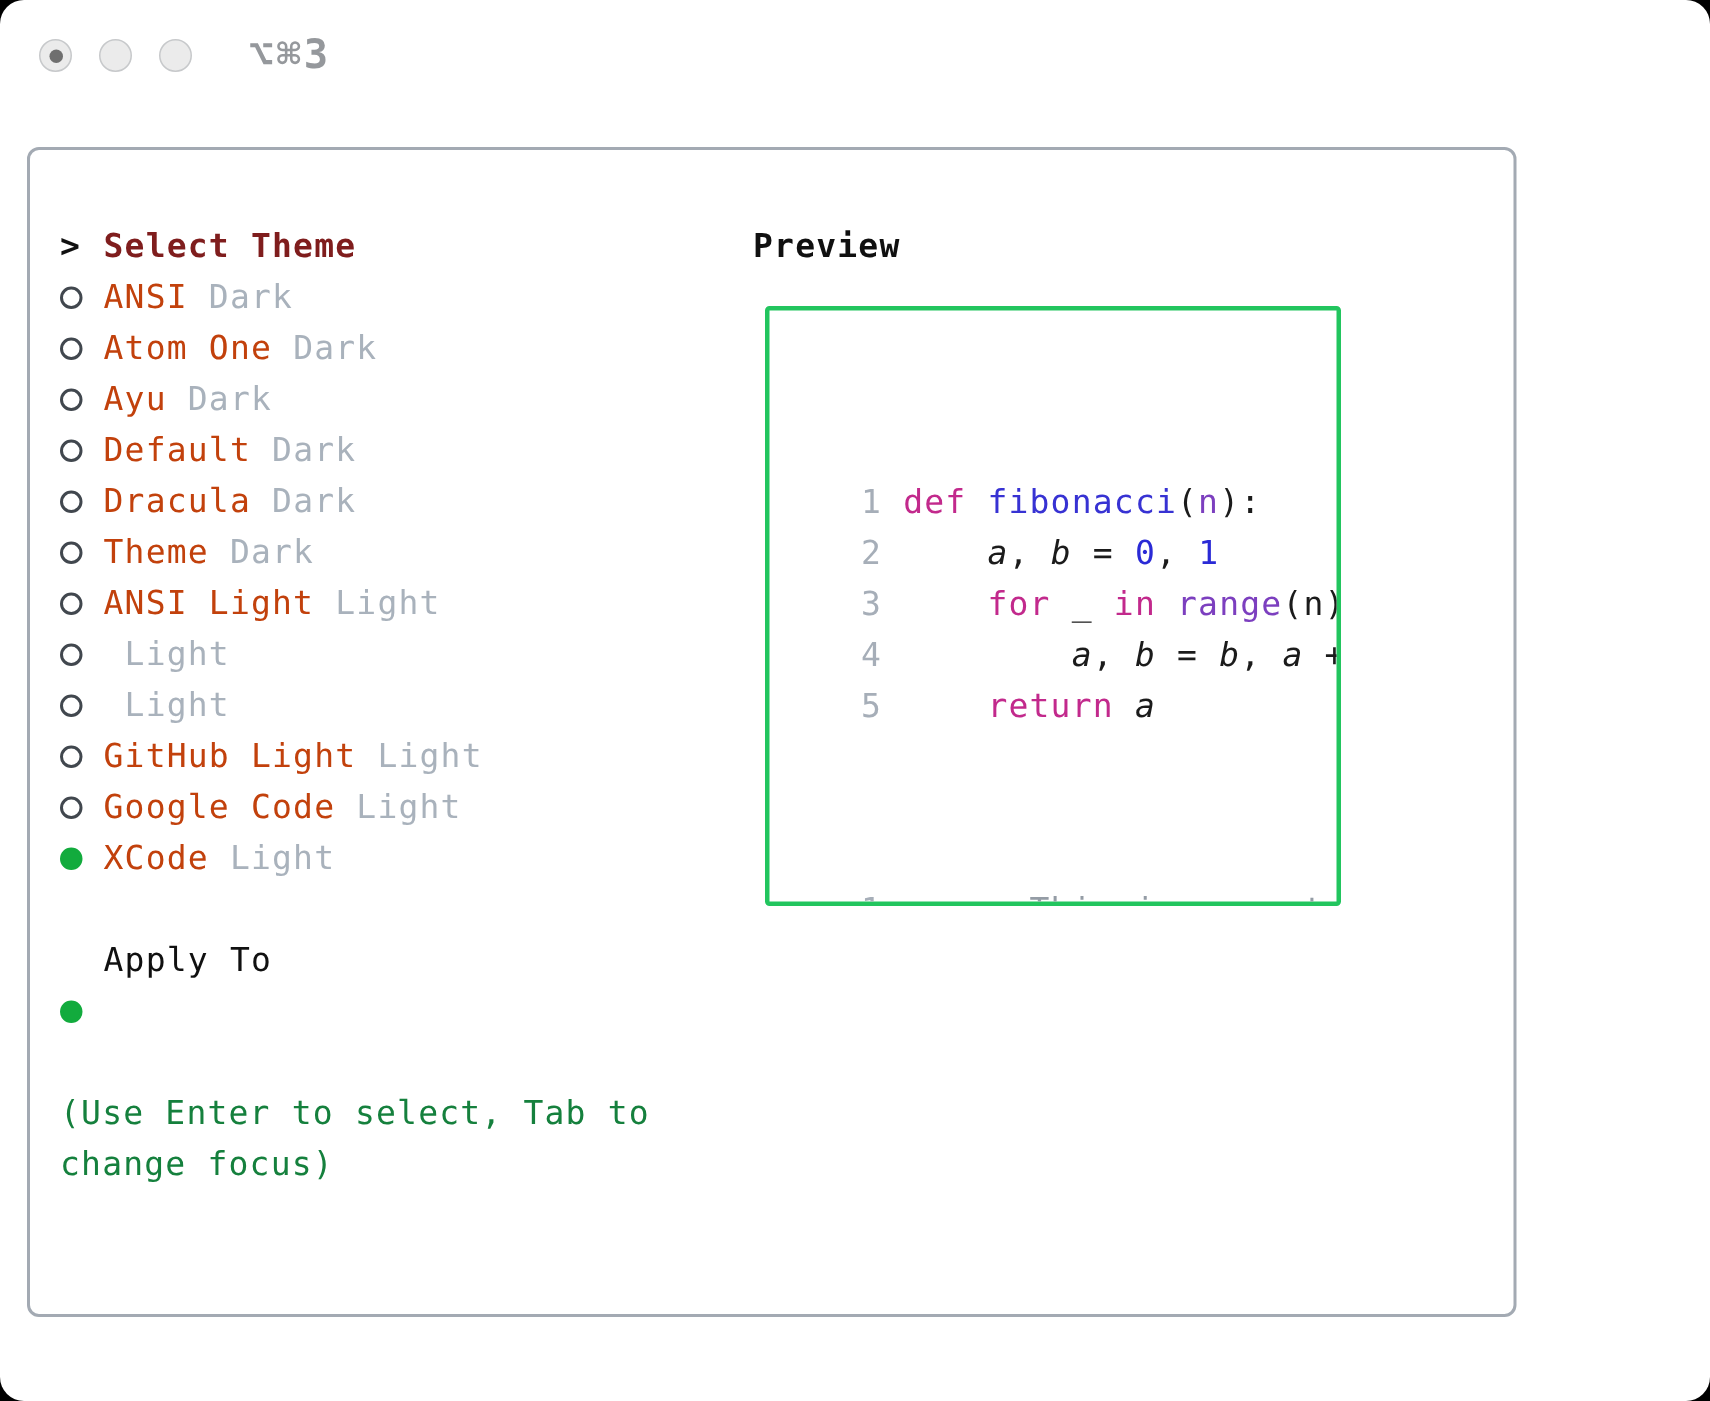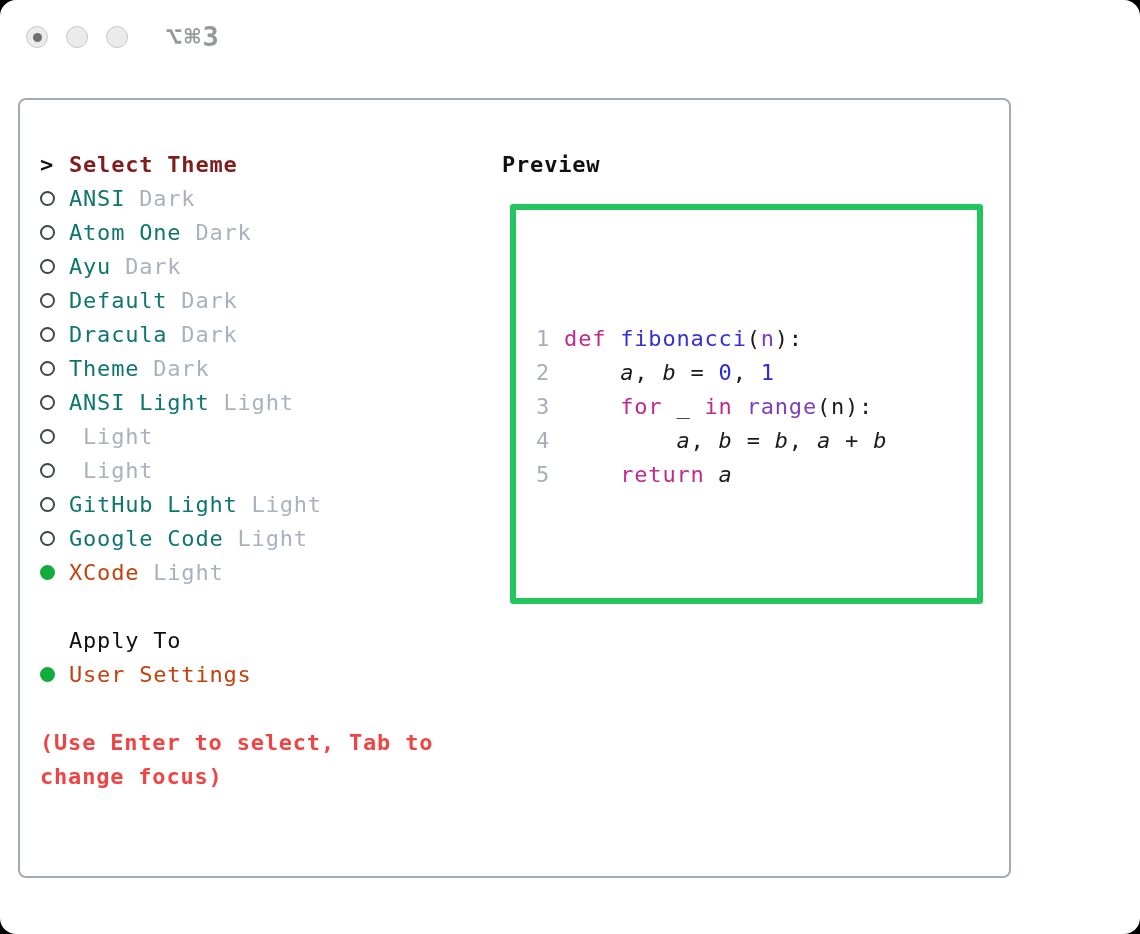--- a/index.html
+++ b/index.html
@@ -40,33 +40,33 @@
   .row.spacer{height:34px;}
   .gutter{width:29px;flex:none;}
   .bullet{
     display:block;width:15px;height:15px;border-radius:50%;
     border:2px solid #41474E;box-sizing:border-box;margin-top:9px;
   }
   .bullet.on{background:#12AB3D;border-color:#12AB3D;}
   .prompt{font-weight:bold;color:#101010;}
   .hdr{font-weight:bold;color:#7f1d1d;}
   .subhdr{color:#101010;}
-  .t-name{color:#0f766e;}
+  .t-name{color:#c2410c;}
   .t-name.sel{color:#c2410c;}
   .t-variant{color:#A9B2BC;}
-  .help{color:#ef4444;white-space:pre;font-weight:bold;}
+  .help{color:#15803d;white-space:pre;}
   
   .preview-title{
     position:absolute;left:482px;top:48px;height:34px;line-height:34px;
     font-size:22px;font-weight:bold;color:#101010;letter-spacing:0.8px;
   }
   .preview-box{
-    position:absolute;left:490px;top:104px;width:473px;height:400px;
-    border:6px solid #22c55e;border-radius:3px;box-sizing:border-box;
-    background:#fff;overflow:hidden;
+    position:absolute;left:490px;top:104px;width:384px;height:400px;
+    border:3px solid #22c55e;border-radius:3px;box-sizing:border-box;
+    background:#fff;overflow:hidden;padding-left:41px;
   }
   .code{
     padding:44px 0 0 20px;
     font-size:22px;line-height:34px;letter-spacing:0.8px;white-space:pre;
   }
   .code .line{height:34px;}
   .diff{margin-top:34px;}
   .lnum{color:#A6AEB8;}
   .tok-i{font-style:italic;}
 </style>
@@ -105,21 +105,21 @@
           <div class="row"><span class="gutter"><span class="bullet"></span></span><span class="t-name">GitHub Light</span><span class="t-variant">&nbsp;Light</span></div>
           <div class="row"><span class="gutter"><span class="bullet"></span></span><span class="t-name">Google Code</span><span class="t-variant">&nbsp;Light</span></div>
           <div class="row"><span class="gutter"><span class="bullet on"></span></span><span class="t-name sel">XCode</span><span class="t-variant">&nbsp;Light</span></div>
         </div>
       <div class="row spacer"></div>
       <div class="row">
         <span class="gutter"></span>
         <span class="subhdr">Apply To</span>
       </div>
       <div id="apply-rows">
-          <div class="row"><span class="gutter"><span class="bullet on"></span></span><span class="t-name sel">User Settings</span></div>
+          <div class="row"><span class="gutter"><span class="bullet on"></span></span></div>
         </div>
       <div class="row spacer"></div>
       <div class="help">(Use Enter to select, Tab to</div>
       <div class="help">change focus)</div>
     </div>
 
     <div class="preview-title">Preview</div>
 
     <div class="preview-box">
       <div class="code">

